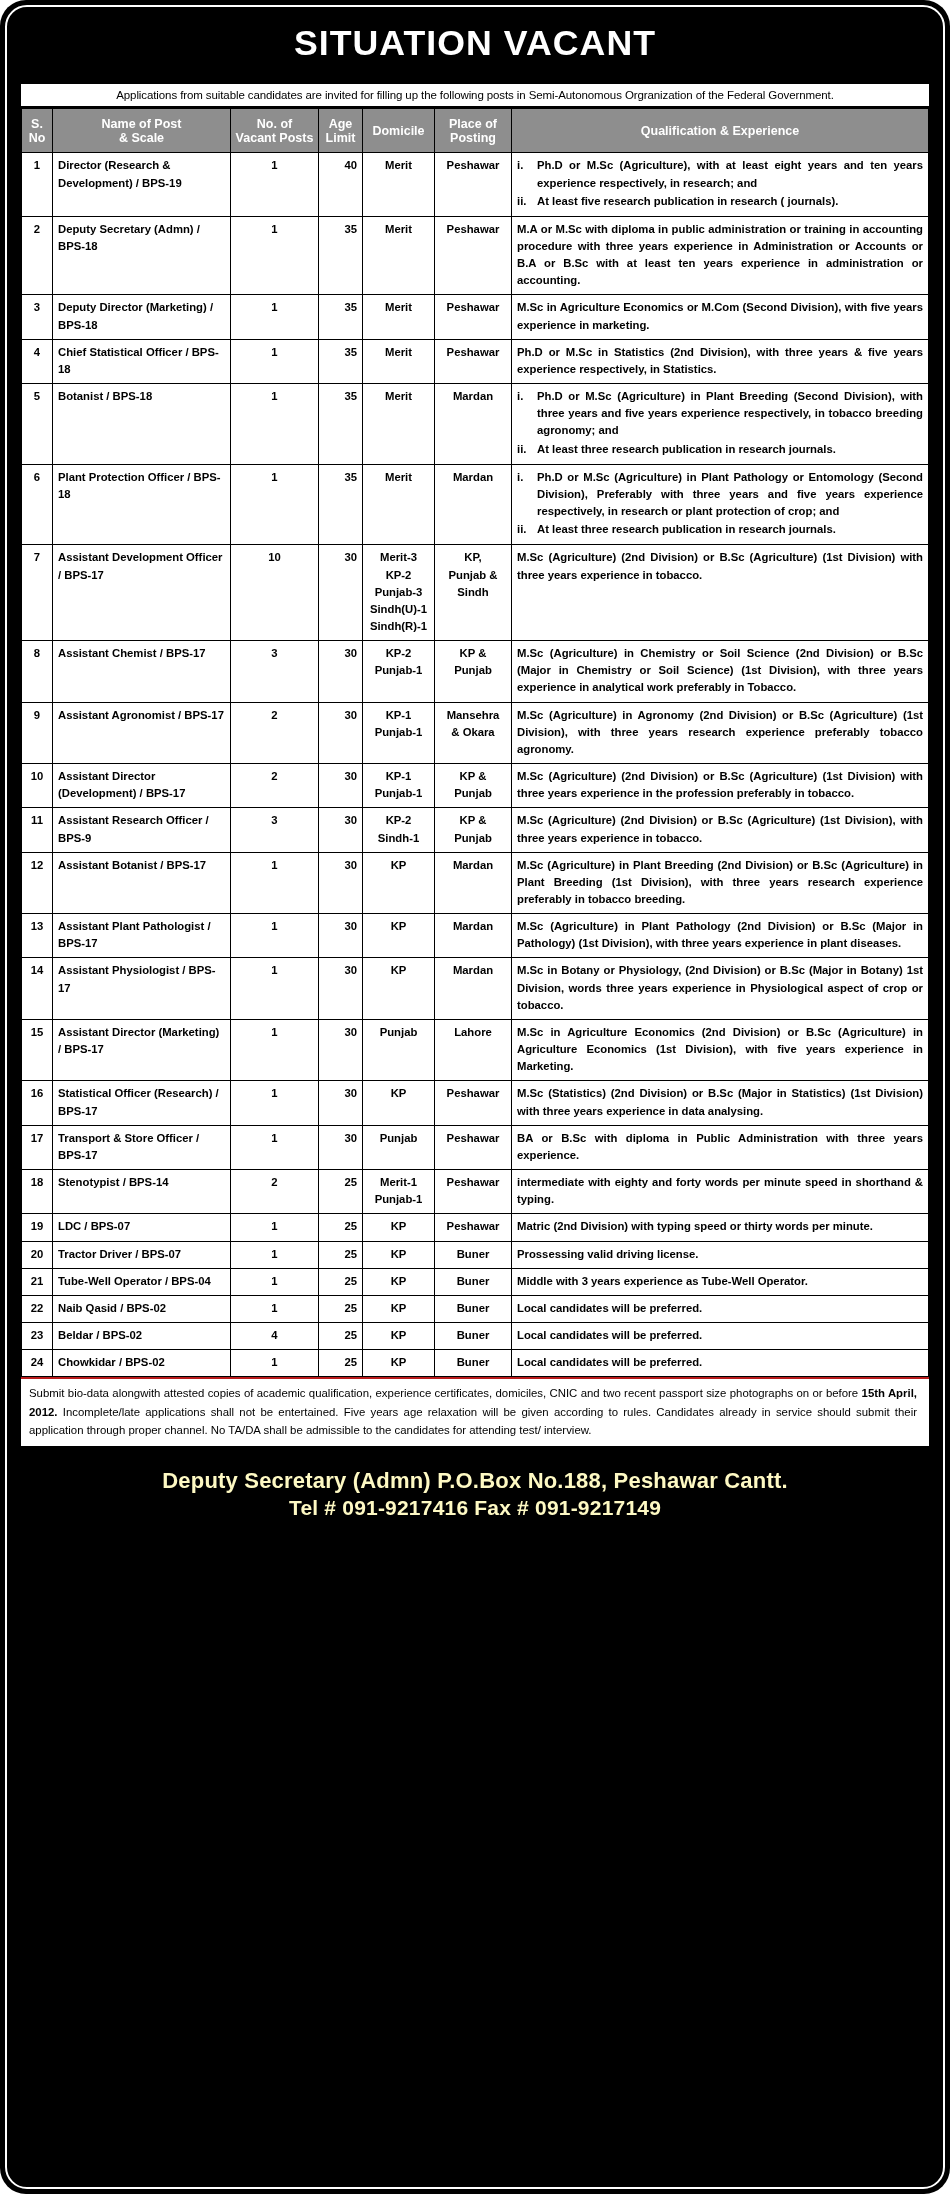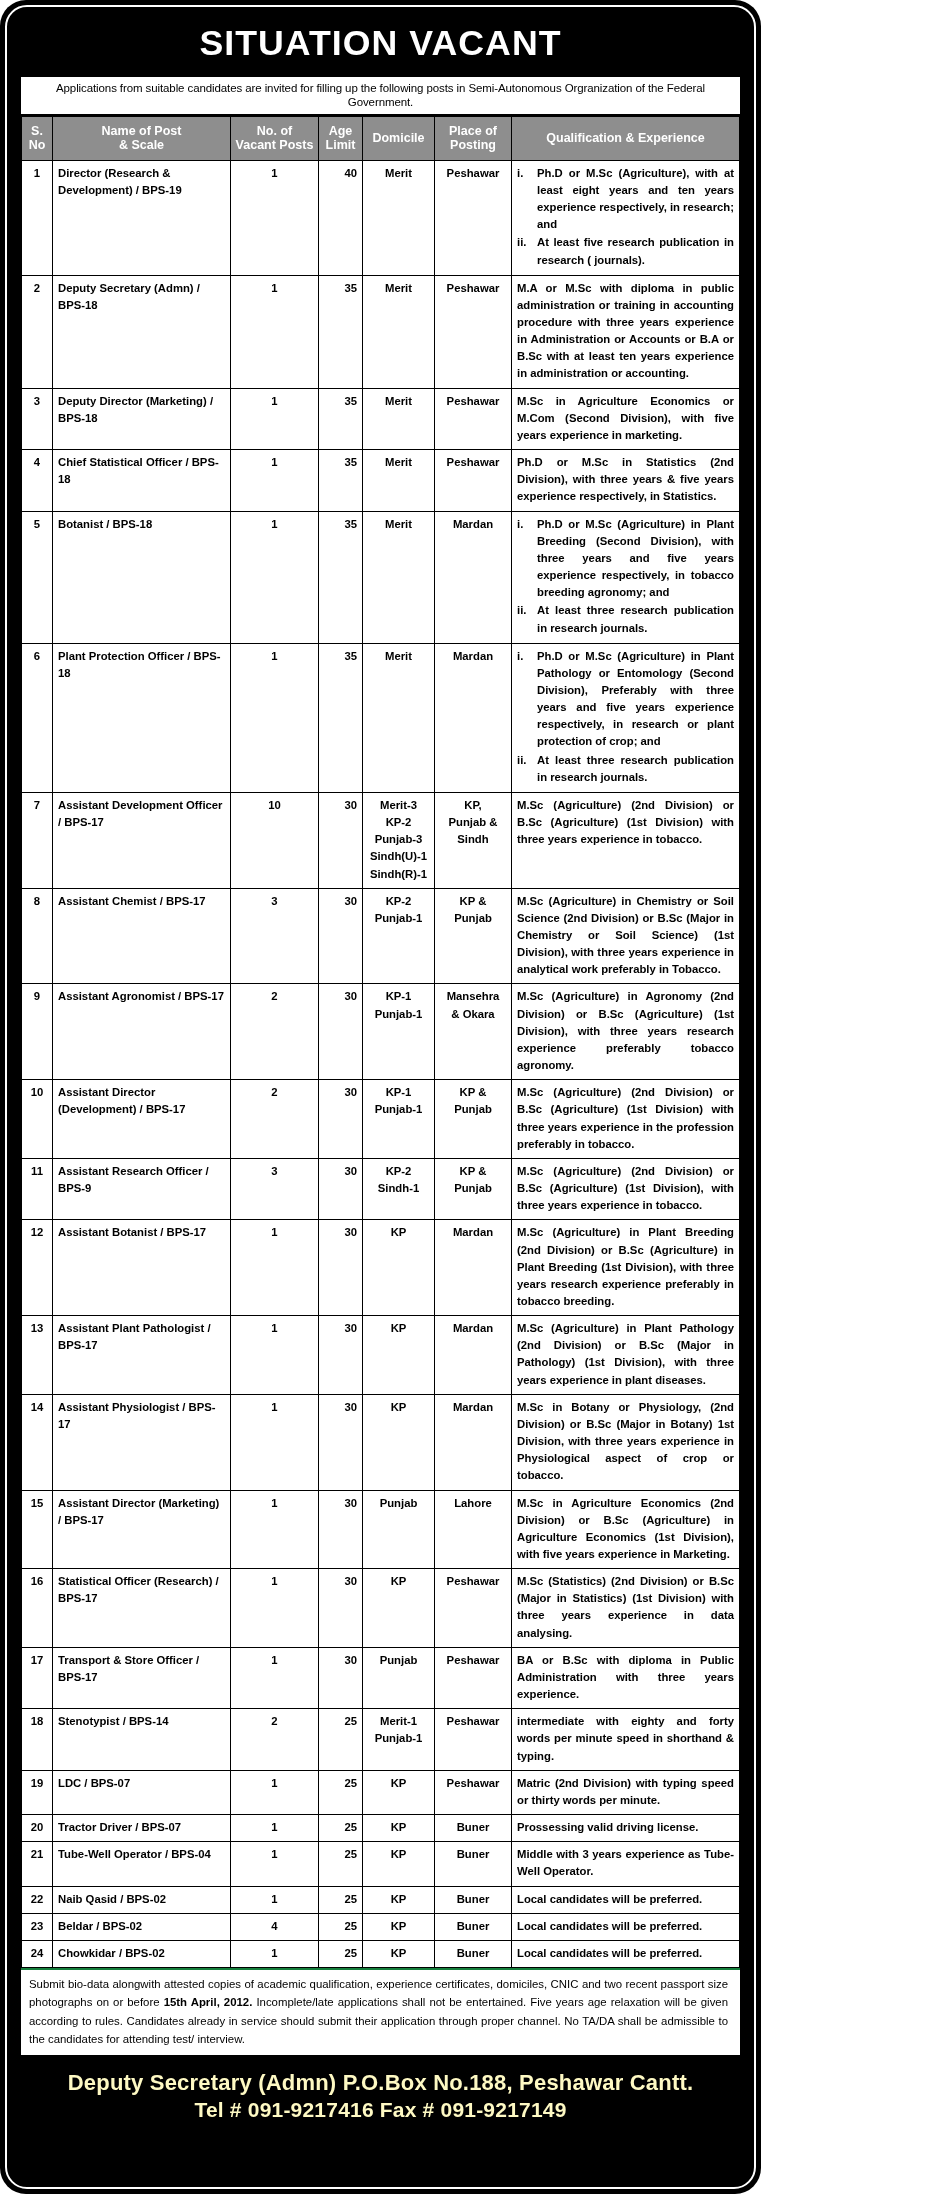--- a/index.html
+++ b/index.html
@@ -4,21 +4,21 @@
 <style>
   * { box-sizing: border-box; margin: 0; padding: 0; }
   html, body {
     width: 950px;
     background: #ffffff;
     font-family: "Liberation Sans", sans-serif;
   }
   body { padding: 0; }
 
   .ad-outer {
-    width: 761px;
+    width: 950px;
     height: 2194px;
     background: #000000;
     border-radius: 26px;
     padding: 7px 9px 7px 9px;
     position: relative;
     overflow: hidden;
   }
 
   
   .ad-ring {
@@ -46,21 +46,21 @@
     padding: 18px 0 15px 0;
     font-family: "Liberation Sans", sans-serif;
     font-stretch: condensed;
     transform: scaleX(1.02);
   }
 
   
   .sheet {
     background: #ffffff;
     border: 2px solid #000000;
-    margin: 0 2px;
+    margin: 7px 2px;
   }
 
   .intro {
     font-size: 11.5px;
     color: #000000;
     text-align: center;
     padding: 4px 6px 4px 6px;
     border-bottom: 2px solid #000000;
     line-height: 1.25;
     letter-spacing: -0.1px;
@@ -126,21 +126,21 @@
     left: 0;
     top: 0;
     width: 17px;
     text-align: left;
   }
 
   .smallqual { font-size: 10.6px; }
 
   
   .note {
-    border-top: 2px solid #15803d;
+    border-top: 2px solid #b91c1c;
     font-size: 11.4px;
     text-align: justify;
     text-justify: inter-word;
     padding: 5px 12px 6px 8px;
     line-height: 1.62;
     color: #000000;
   }
   .note b { font-weight: bold; }
 
   
@@ -414,21 +414,21 @@
               <td class="sno">14</td>
               <td class="post">Assistant Physiologist / BPS-17</td>
               <td class="posts">1</td>
               <td class="age">30</td>
               <td class="dom">
                 <span class="multi">KP</span>
               </td>
               <td class="place">
                 <span class="multi">Mardan</span>
               </td>
-              <td class="qual">M.Sc in Botany or Physiology, (2nd Division) or B.Sc (Major in Botany) 1st Division, with three years experience in Physiological aspect of crop or tobacco.</td>
+              <td class="qual">M.Sc in Botany or Physiology, (2nd Division) or B.Sc (Major in Botany) 1st Division, words three years experience in Physiological aspect of crop or tobacco.</td>
             </tr>
             <tr>
               <td class="sno">15</td>
               <td class="post">Assistant Director (Marketing) / BPS-17</td>
               <td class="posts">1</td>
               <td class="age">30</td>
               <td class="dom">
                 <span class="multi">Punjab</span>
               </td>
               <td class="place">

